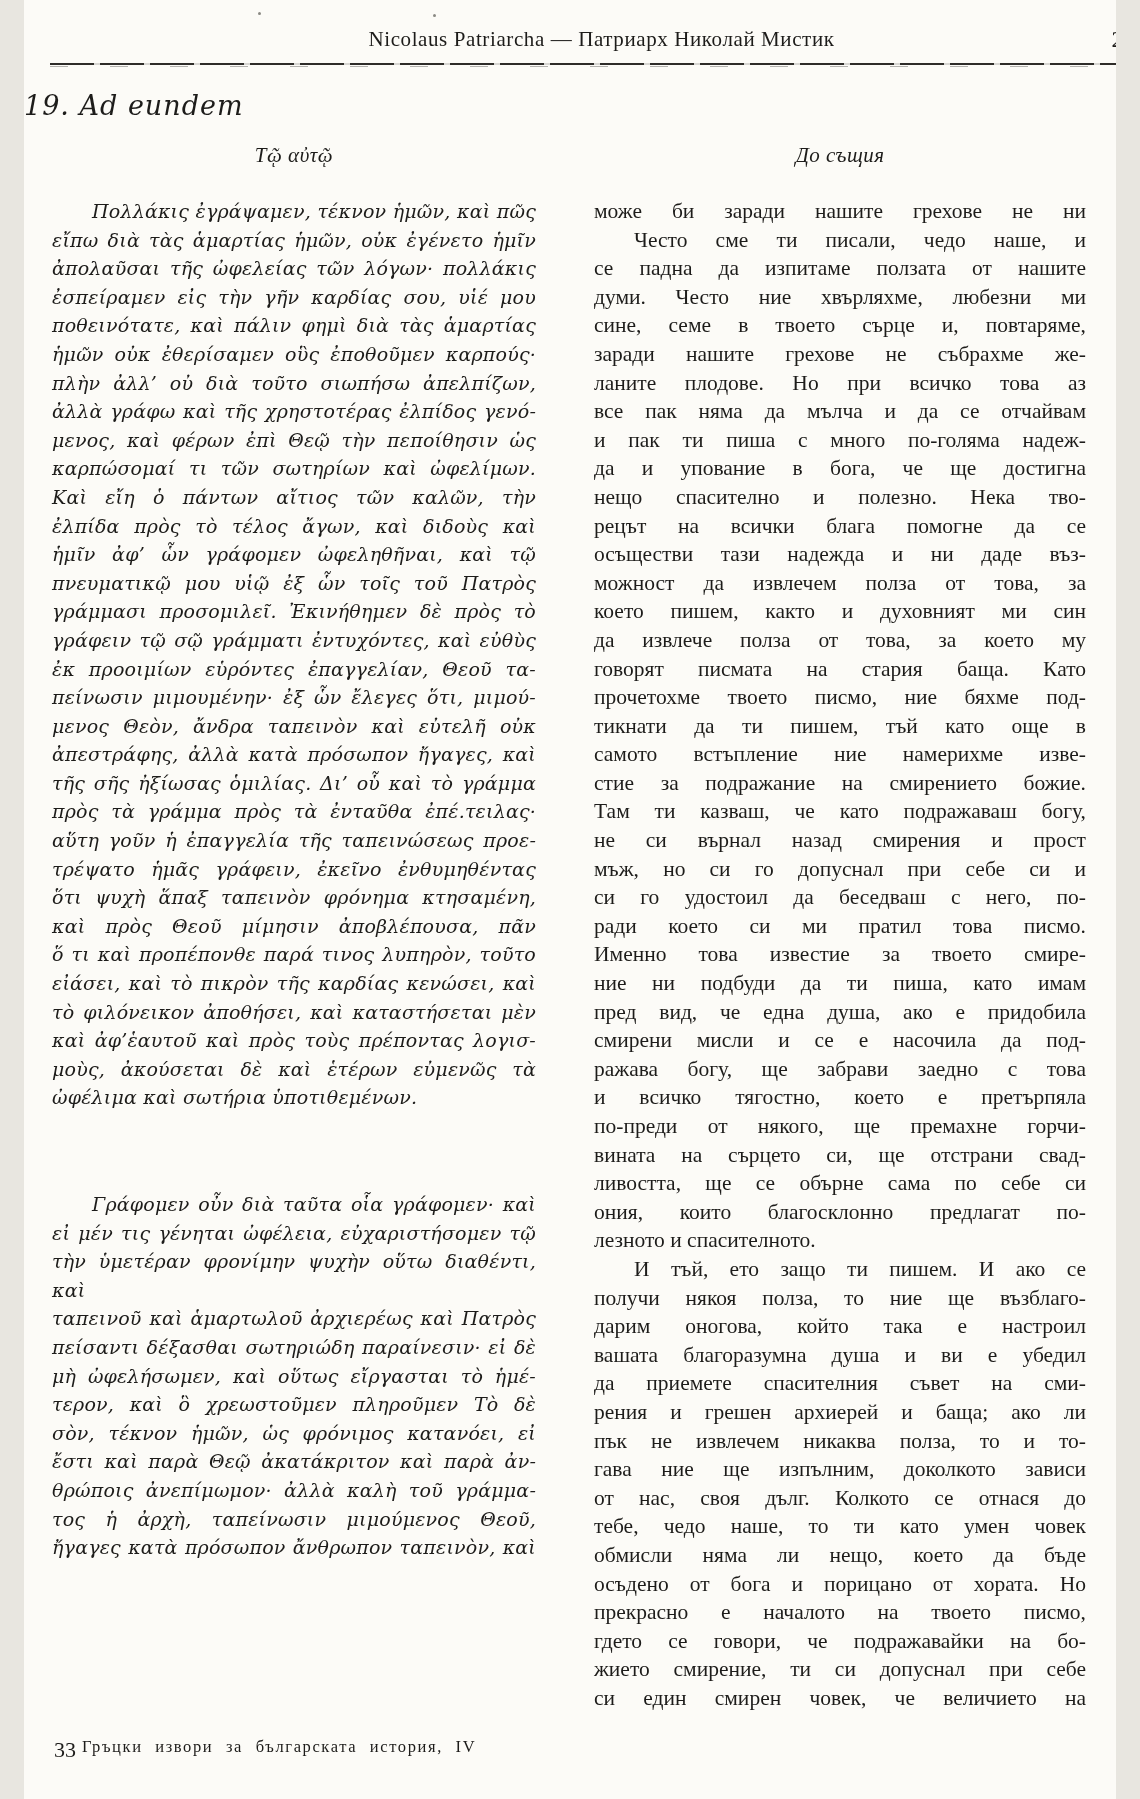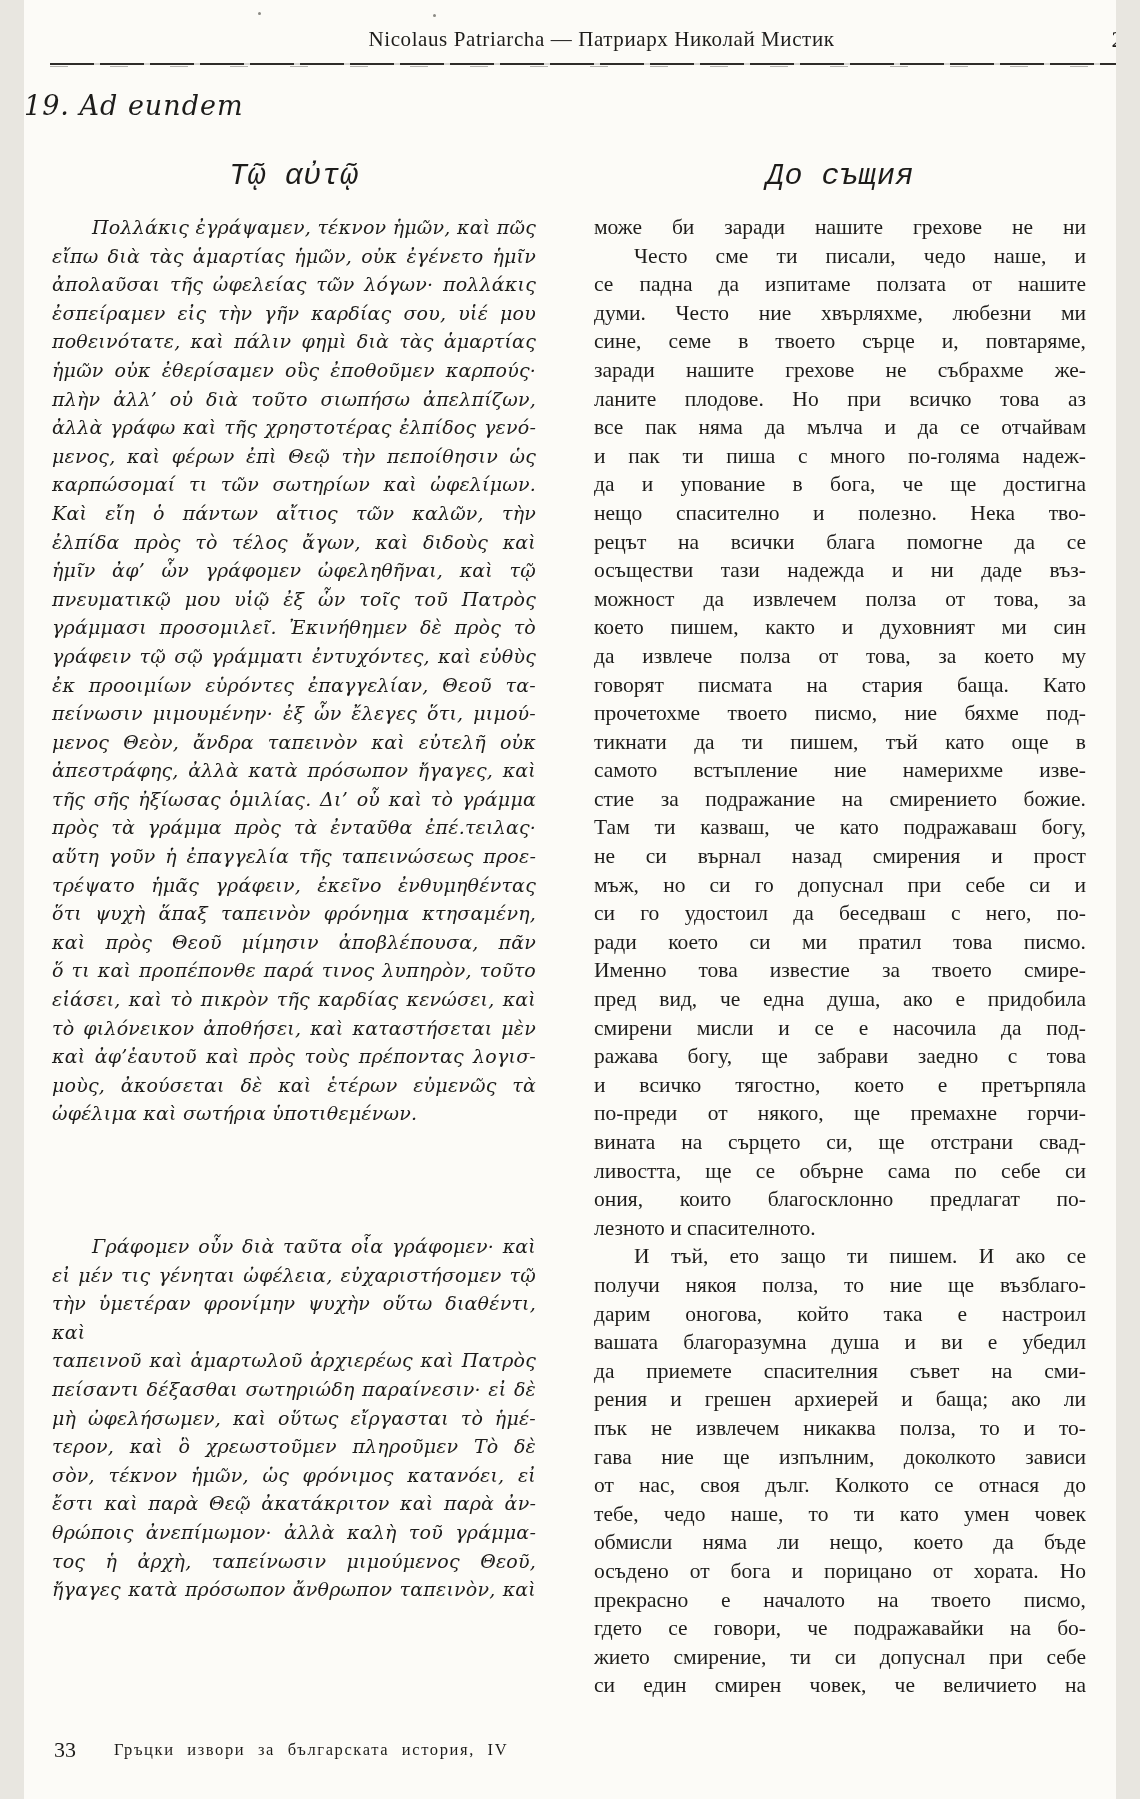--- a/index.html
+++ b/index.html
@@ -29,40 +29,40 @@
 
   .section-title {
     position:absolute; top:90px; left:0; width:1040px; 
     font-family:"DejaVu Serif", serif; font-style:italic; font-size:27px; letter-spacing:1px;
   }
 
   .columns { position:absolute; top:143px; left:28px; display:flex; gap:58px; }
   .col-left  { width:484px; }
   .col-right { width:492px; }
   .col-heading {
-    text-align:center; font-style:italic; font-size:30px; height:54px;
-    font-family:Liberation Mono, monospace; letter-spacing:.5px;margin-top:16px;
+    text-align:center; font-style:italic; font-size:21px; height:54px;
+    font-family:Liberation Serif, serif; letter-spacing:.5px;
   }
   .col-body .line {
     text-align:justify; text-align-last:justify; text-justify:inter-word;
     white-space:normal;
   }
   .col-body .line.indent  { text-indent:40px; }
   .col-body .line.endline { text-align-last:left; }
 
   .greek-body {
     font-family:"DejaVu Serif", serif; font-style:italic;
     font-size:19px; line-height:28.6px; letter-spacing:.2px;
   }
   .cyr-body {
     font-family:"Liberation Serif", serif;
     font-size:21.5px; line-height:28.6px;
   }
 
-  .footer { position:absolute; left:30px; top:1737px; display:flex; align-items:center; gap:38px; }
+  .footer { position:absolute; left:30px; top:1737px; display:flex; align-items:flex-start; gap:6px; }
   .sig    { font-size:22px; }
   .series { font-size:16.5px; letter-spacing:1.6px; word-spacing:7px; }
 </style>
 </head>
 <body>
 
 <div class="page" style="--paper: #fcfbf7; --ink: #1d1c1a;">
 
   <div class="speck" style="left:234px; top:12px;"></div>
   <div class="speck" style="left:409px; top:14px;"></div>
@@ -107,21 +107,21 @@
             <div class="line">τρέψατο ἡμᾶς γράφειν, ἐκεῖνο ἐνθυμηθέντας</div>
             <div class="line">ὅτι ψυχὴ ἅπαξ ταπεινὸν φρόνημα κτησαμένη,</div>
             <div class="line">καὶ πρὸς Θεοῦ μίμησιν ἀποβλέπουσα, πᾶν</div>
             <div class="line">ὅ τι καὶ προπέπονθε παρά τινος λυπηρὸν, τοῦτο</div>
             <div class="line">εἰάσει, καὶ τὸ πικρὸν τῆς καρδίας κενώσει, καὶ</div>
             <div class="line">τὸ φιλόνεικον ἀποθήσει, καὶ καταστήσεται μὲν</div>
             <div class="line">καὶ ἀφ’ἑαυτοῦ καὶ πρὸς τοὺς πρέποντας λογισ-</div>
             <div class="line">μοὺς, ἀκούσεται δὲ καὶ ἑτέρων εὐμενῶς τὰ</div>
             <div class="line endline">ὠφέλιμα καὶ σωτήρια ὑποτιθεμένων.</div>
           </div>
-          <div class="para" style="margin-top: 104px;">
+          <div class="para" style="margin-top: 78px;">
             <div class="line indent">Γράφομεν οὖν διὰ ταῦτα οἷα γράφομεν· καὶ</div>
             <div class="line">εἰ μέν τις γένηται ὠφέλεια, εὐχαριστήσομεν τῷ</div>
             <div class="line">τὴν ὑμετέραν φρονίμην ψυχὴν οὕτω διαθέντι, καὶ</div>
             <div class="line">ταπεινοῦ καὶ ἁμαρτωλοῦ ἀρχιερέως καὶ Πατρὸς</div>
             <div class="line">πείσαντι δέξασθαι σωτηριώδη παραίνεσιν· εἰ δὲ</div>
             <div class="line">μὴ ὠφελήσωμεν, καὶ οὕτως εἴργασται τὸ ἡμέ-</div>
             <div class="line">τερον, καὶ ὃ χρεωστοῦμεν πληροῦμεν Τὸ δὲ</div>
             <div class="line">σὸν, τέκνον ἡμῶν, ὡς φρόνιμος κατανόει, εἰ</div>
             <div class="line">ἔστι καὶ παρὰ Θεῷ ἀκατάκριτον καὶ παρὰ ἀν-</div>
             <div class="line">θρώποις ἀνεπίμωμον· ἀλλὰ καλὴ τοῦ γράμμα-</div>
@@ -154,20 +154,21 @@
             <div class="line">прочетохме твоето писмо, ние бяхме под-</div>
             <div class="line">тикнати да ти пишем, тъй като още в</div>
             <div class="line">самото встъпление ние намерихме изве-</div>
             <div class="line">стие за подражание на смирението божие.</div>
             <div class="line">Там ти казваш, че като подражаваш богу,</div>
             <div class="line">не си върнал назад смирения и прост</div>
             <div class="line">мъж, но си го допуснал при себе си и</div>
             <div class="line">си го удостоил да беседваш с него, по-</div>
             <div class="line">ради което си ми пратил това писмо.</div>
             <div class="line">Именно това известие за твоето смире-</div>
+            <div class="line">ние ни подбуди да ти пиша, като имам</div>
             <div class="line">пред вид, че една душа, ако е придобила</div>
             <div class="line">смирени мисли и се е насочила да под-</div>
             <div class="line">ражава богу, ще забрави заедно с това</div>
             <div class="line">и всичко тягостно, което е претърпяла</div>
             <div class="line">по-преди от някого, ще премахне горчи-</div>
             <div class="line">вината на сърцето си, ще отстрани свад-</div>
             <div class="line">ливостта, ще се обърне сама по себе си</div>
             <div class="line">ония, които благосклонно предлагат по-</div>
             <div class="line endline">лезното и спасителното.</div>
           </div>

